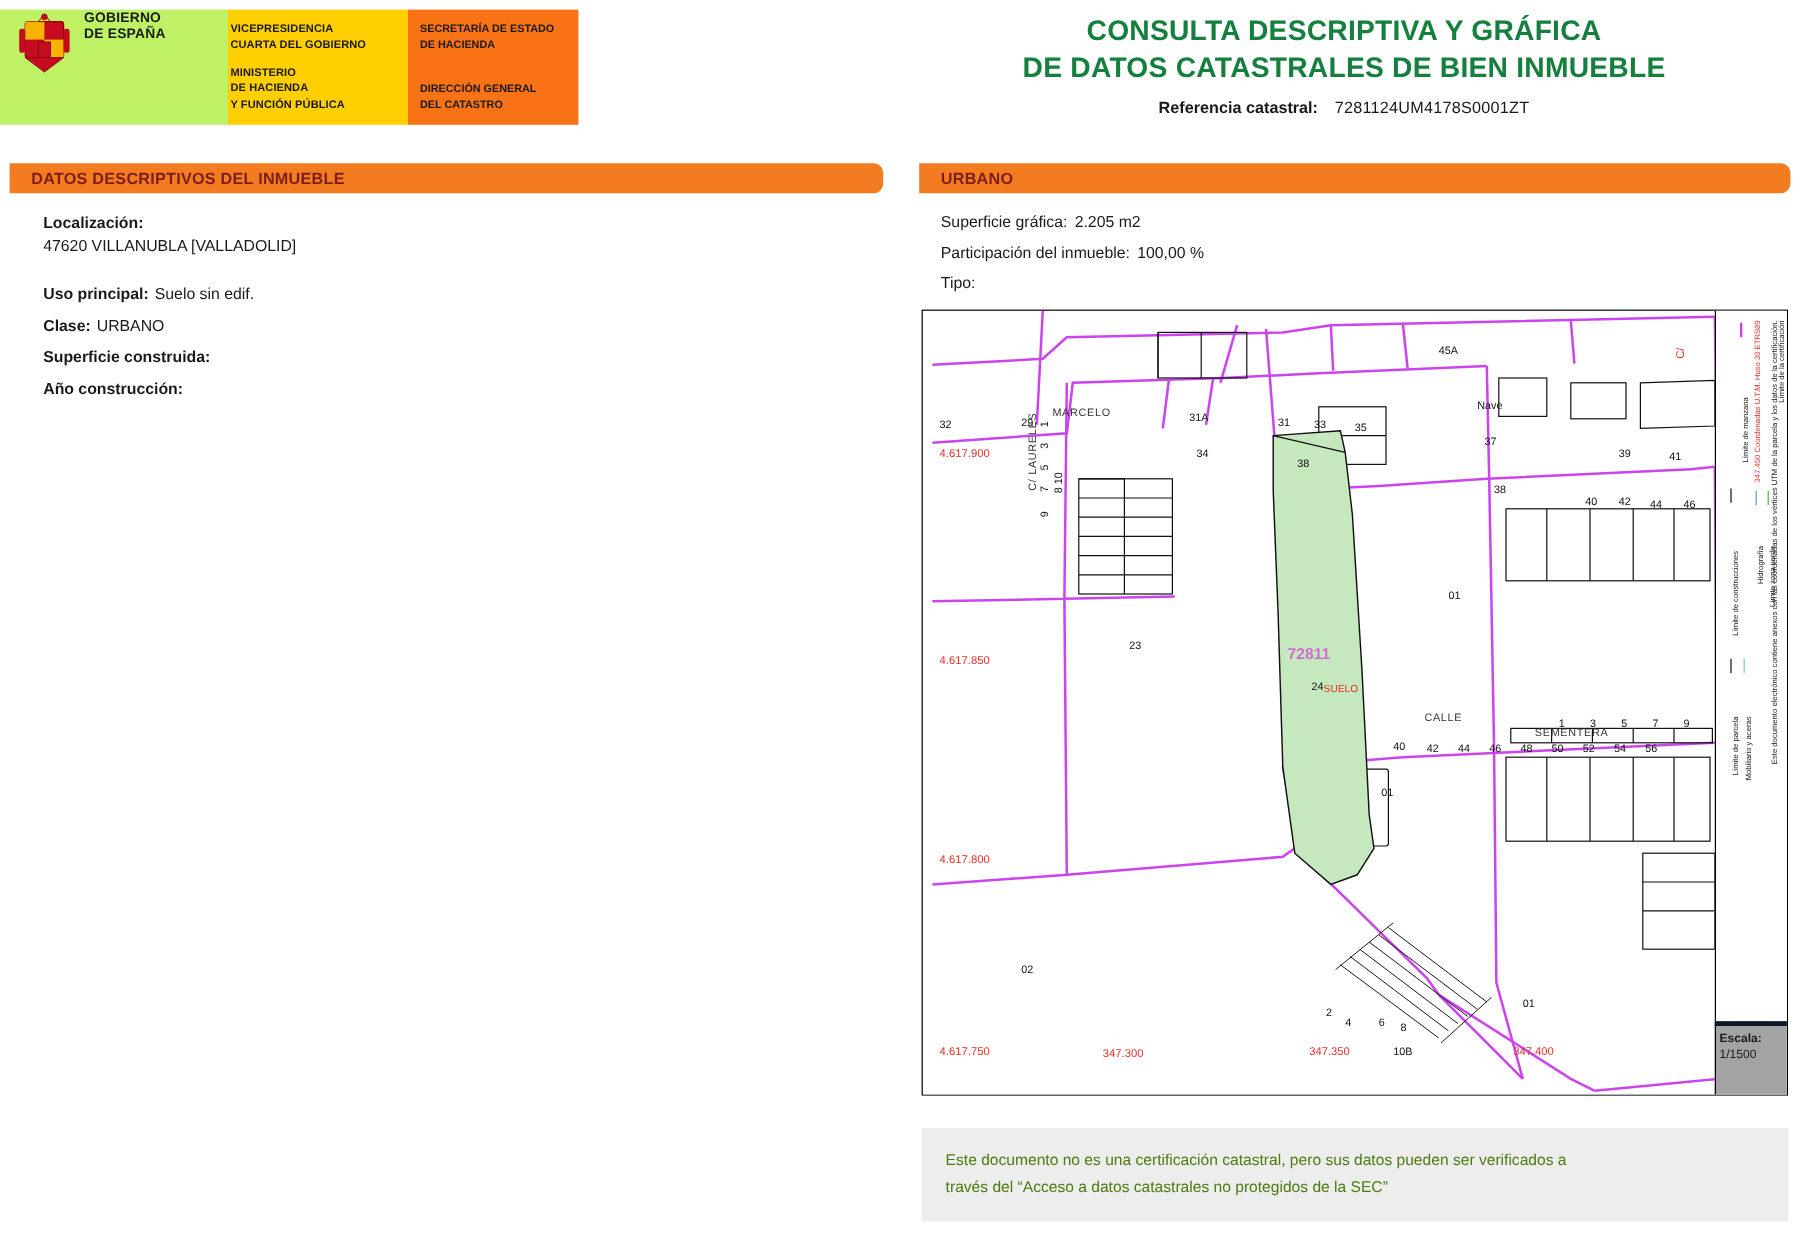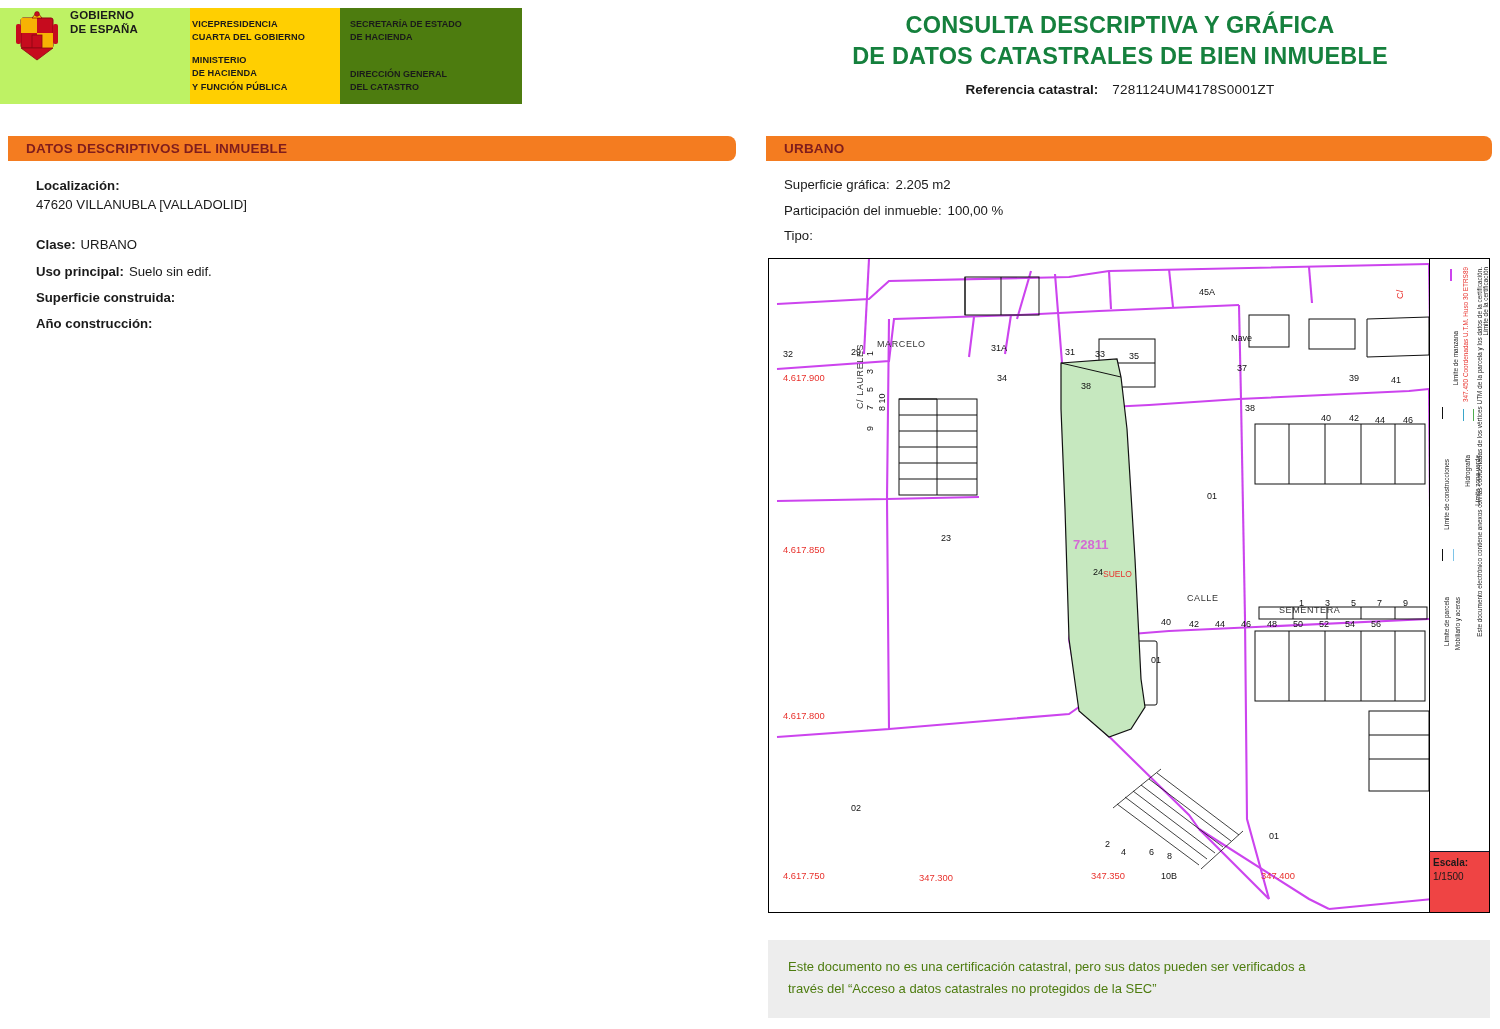--- a/index.html
+++ b/index.html
@@ -33,21 +33,21 @@
     letter-spacing: .2px;
   }
   .min-block {
     width: 150px; background: #ffcf01;
     padding: 10px 8px 10px 2px;
     font-size: 9.2px; font-weight: 700; line-height: 1.45; color: #1a1a1a;
     display: flex; flex-direction: column; justify-content: space-between;
   }
   .min-block .grp { letter-spacing: .1px; }
   .cat-block {
-    width: 182px; background: #4d7c0f;
+    width: 142px; background: #f97316;
     padding: 10px 8px 10px 10px;
     font-size: 9px; font-weight: 700; line-height: 1.45; color: #1a1a1a;
     display: flex; flex-direction: column; justify-content: space-between;
   }
   .title-wrap {
     position: absolute; left: 760px; right: 20px; top: 10px;
     text-align: center;
   }
   .doc-title {
     font-size: 23.5px; font-weight: 700; letter-spacing: .2px;
@@ -92,22 +92,22 @@
   .map-inner svg { position: absolute; left: 0; top: 0; }
   .legend {
     position: absolute; right: 0; top: 0; width: 60px; height: 592px;
     border-left: 1px solid #000; background: #fff;
   }
   .leg-item { position: absolute; writing-mode: vertical-rl; transform: rotate(180deg);
     font-size: 6.4px; color: #222; white-space: nowrap; }
   .leg-swatch { position: absolute; width: 12px; }
   .scale-box {
     position: absolute; right: 0; bottom: 0; width: 60px; height: 61px;
-    border-left: 1px solid #000; border-top: 1px solid #0f172a;
-    background: #ef4444; font-size: 10px; padding: 4px 3px; line-height: 1.35;
+    border-left: 1px solid #000; border-top: 4px solid #0f172a;
+    background: #a3a3a3; font-size: 10px; padding: 4px 3px; line-height: 1.35;
     font-weight: 400;
   }
   .scale-box .s1 { font-weight: 700; }
 
   
   .note {
     position: absolute; left: 768px; top: 940px; width: 722px; height: 78px;
     background: #ededed; padding: 16px 20px;
     font-size: 13px; line-height: 1.7; color: #4d7c0f;
   }
@@ -177,24 +177,24 @@
   </div>
   <div class="bar bar-right">
     <span>URBANO</span>
   </div>
 
   <div class="left-body">
     <div class="loc-title">Localización:</div>
     <div class="loc-line">47620 VILLANUBLA [VALLADOLID]</div>
     <div class="gap"></div>
     <div class="kv">
+      <span class="k">Uso principal:</span><span class="v">Suelo sin edif.</span>
+    </div>
+    <div class="kv">
       <span class="k">Clase:</span><span class="v">URBANO</span>
-    </div>
-    <div class="kv">
-      <span class="k">Uso principal:</span><span class="v">Suelo sin edif.</span>
     </div>
     <div class="kv">
       <span class="k">Superficie construida:</span><span class="v"></span>
     </div>
     <div class="kv">
       <span class="k">Año construcción:</span><span class="v"></span>
     </div>
   </div>
 
   <div class="right-body">

